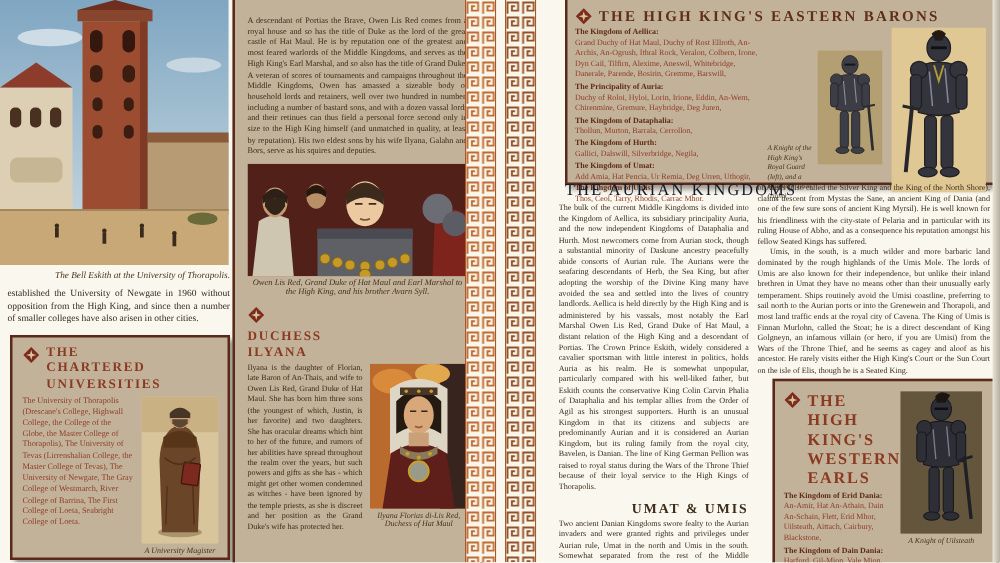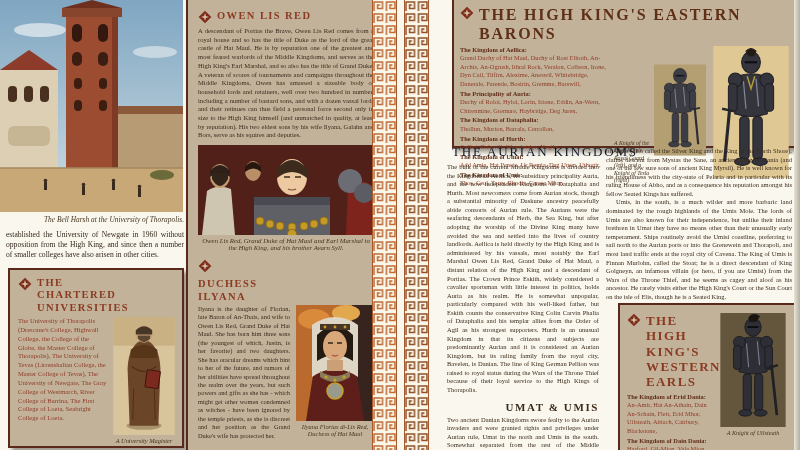--- a/index.html
+++ b/index.html
@@ -78,21 +78,21 @@
         <rect x="82" y="186" width="3" height="9"></rect>
           <circle cx="83.5" cy="184.5" r="1.8"></circle>
         <rect x="112" y="182" width="3" height="8"></rect>
           <circle cx="113.5" cy="180.5" r="1.8"></circle>
         <rect x="138" y="188" width="3" height="9"></rect>
           <circle cx="139.5" cy="186.5" r="1.8"></circle>
       </g>
     </svg>
   </div>
 
-  <div class="abs cap" style="left:0;top:215px;width:184px;text-align:right;font-size:7.4px;">The Bell Harsh at the University of Thorapolis.</div>
+  <div class="abs cap" style="left:0;top:215px;width:184px;text-align:right;font-size:7.4px;">The Bell Eskith at the University of Thorapolis.</div>
 
   <div class="abs intro-txt" style="left:6px;top:230px;width:178px;">established the University of Newgate in 1960 without opposition from the High King, and since then a number of smaller colleges have also arisen in other cities.</div>
 
   <div class="panel" style="left:8px;top:268px;width:172px;height:176px;">
     <div class="panel-inner" style="padding:7px 6px 5px 8px;">
       <div class="sec-head">
         <span>
           <svg width="14" height="14" viewBox="0 0 14 14">
             <rect x="2.5" y="2.5" width="9" height="9" transform="rotate(45 7 7)" fill="#7e2c1a"></rect>
             <path d="M7 3 L8.2 7 L7 11 L5.8 7 Z M3 7 L7 5.8 L11 7 L7 8.2 Z" fill="#d8c5a8"></path>
@@ -119,29 +119,20 @@
             </svg>
           </span>
           <div class="cap-c" style="font-size:6.4px;margin-top:2px;">A University Magister</div>
         </div>
       </div>
     </div>
   </div>
 
   <div class="panel" style="left:186px;top:-6px;width:196px;height:462px;">
     <div class="panel-inner" style="padding:14px 10px 8px 10px;">
-      <div class="sec-head">
-        <span>
-          <svg width="14" height="14" viewBox="0 0 14 14">
-            <rect x="2.5" y="2.5" width="9" height="9" transform="rotate(45 7 7)" fill="#7e2c1a"></rect>
-            <path d="M7 3 L8.2 7 L7 11 L5.8 7 Z M3 7 L7 5.8 L11 7 L7 8.2 Z" fill="#d8c5a8"></path>
-          </svg>
-        </span>
-        <div class="sec-title">Owen Lis Red</div>
-      </div>
       <div class="body-txt" style="margin-top:3px;font-size:6.6px;">A descendant of Portias the Brave, Owen Lis Red comes from a royal house and so has the title of Duke as the lord of the great castle of Hat Maul. He is by reputation one of the greatest and most feared warlords of the Middle Kingdoms, and serves as the High King's Earl Marshal, and so also has the title of Grand Duke. A veteran of scores of tournaments and campaigns throughout the Middle Kingdoms, Owen has amassed a sizeable body of household lords and retainers, well over two hundred in number, including a number of bastard sons, and with a dozen vassal lords and their retinues can thus field a personal force second only in size to the High King himself (and unmatched in quality, at least by reputation). His two eldest sons by his wife Ilyana, Galahn and Bors, serve as his squires and deputies.</div>
 
       <span>
         <svg width="176" height="90" viewBox="0 0 176 90" style="margin-top:5px;">
           <rect width="176" height="90" fill="#512019"></rect>
           <path d="M148 90 L150 40 Q165 32 176 42 L176 90 Z" fill="#7e241c"></path>
           <circle cx="152" cy="36" r="12" fill="#6c6c74"></circle>
           <circle cx="166" cy="48" r="10" fill="#5c5c64"></circle>
           <path d="M4 90 L9 46 Q20 38 33 44 L37 90 Z" fill="#cfc6b2"></path>
           <ellipse cx="22" cy="31" rx="10" ry="12" fill="#c29b72"></ellipse>
@@ -240,21 +231,21 @@
 
   <div class="panel" style="left:452px;top:-6px;width:343px;height:150px;">
     <div class="panel-inner" style="padding:10px 5px 4px 6px;">
       <div class="sec-head">
         <span>
           <svg width="14" height="14" viewBox="0 0 14 14">
             <rect x="2.5" y="2.5" width="9" height="9" transform="rotate(45 7 7)" fill="#7e2c1a"></rect>
             <path d="M7 3 L8.2 7 L7 11 L5.8 7 Z M3 7 L7 5.8 L11 7 L7 8.2 Z" fill="#d8c5a8"></path>
           </svg>
         </span>
-        <div class="sec-title" style="font-size:16px;letter-spacing:1.8px;color:#5f2f17;">The High King's Eastern Barons</div>
+        <div class="sec-title" style="font-size:12px;letter-spacing:1.8px;color:#5f2f17;">The High King's Eastern Barons</div>
       </div>
       <div style="display:flex;gap:4px;margin-top:2px;">
         <div class="red-list" style="flex:1;font-size:6.4px;">
           <span class="realm">The Kingdom of Aellica:</span>
           <span class="holdings">Grand Duchy of Hat Maul, Duchy of Rost Ellroth, An-Archis, An-Ogrush, Ithral Rock, Veralon, Colbern, Irone, Dyn Cail, Tilfirn, Alexime, Aneswil, Whitebridge, Danerale, Parende, Bosirin, Gremme, Barswill,</span>
           <span class="realm">The Principality of Auria:</span>
           <span class="holdings">Duchy of Roloi, Hyloi, Lorin, Irione, Eddin, An-Wern, Chirenmine, Gremure, Haybridge, Deg Juren,</span>
           <span class="realm">The Kingdom of Dataphalia:</span>
           <span class="holdings">Thollun, Murton, Barrala, Cerrollon,</span>
           <span class="realm">The Kingdom of Hurth:</span>

